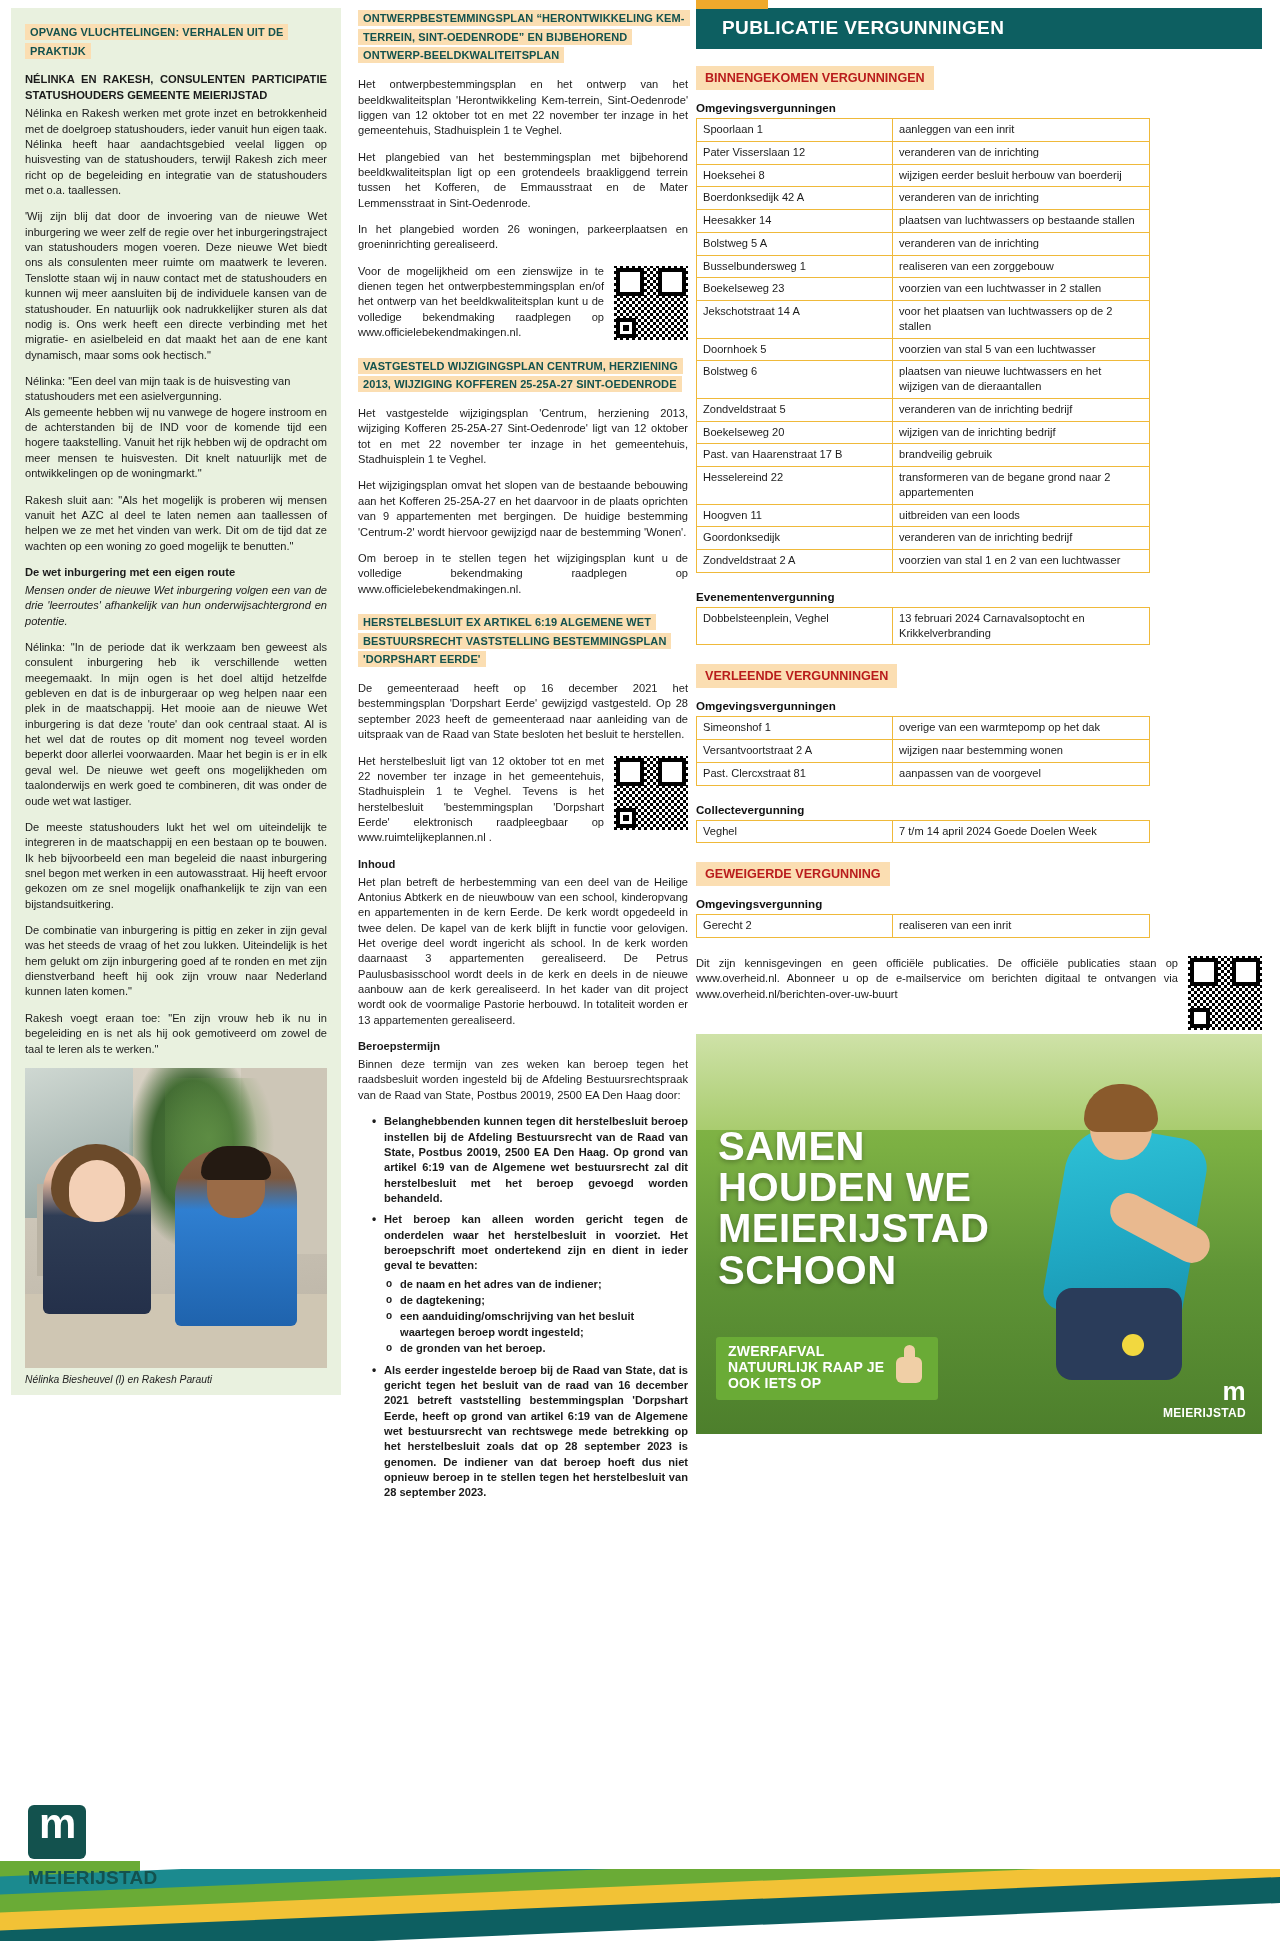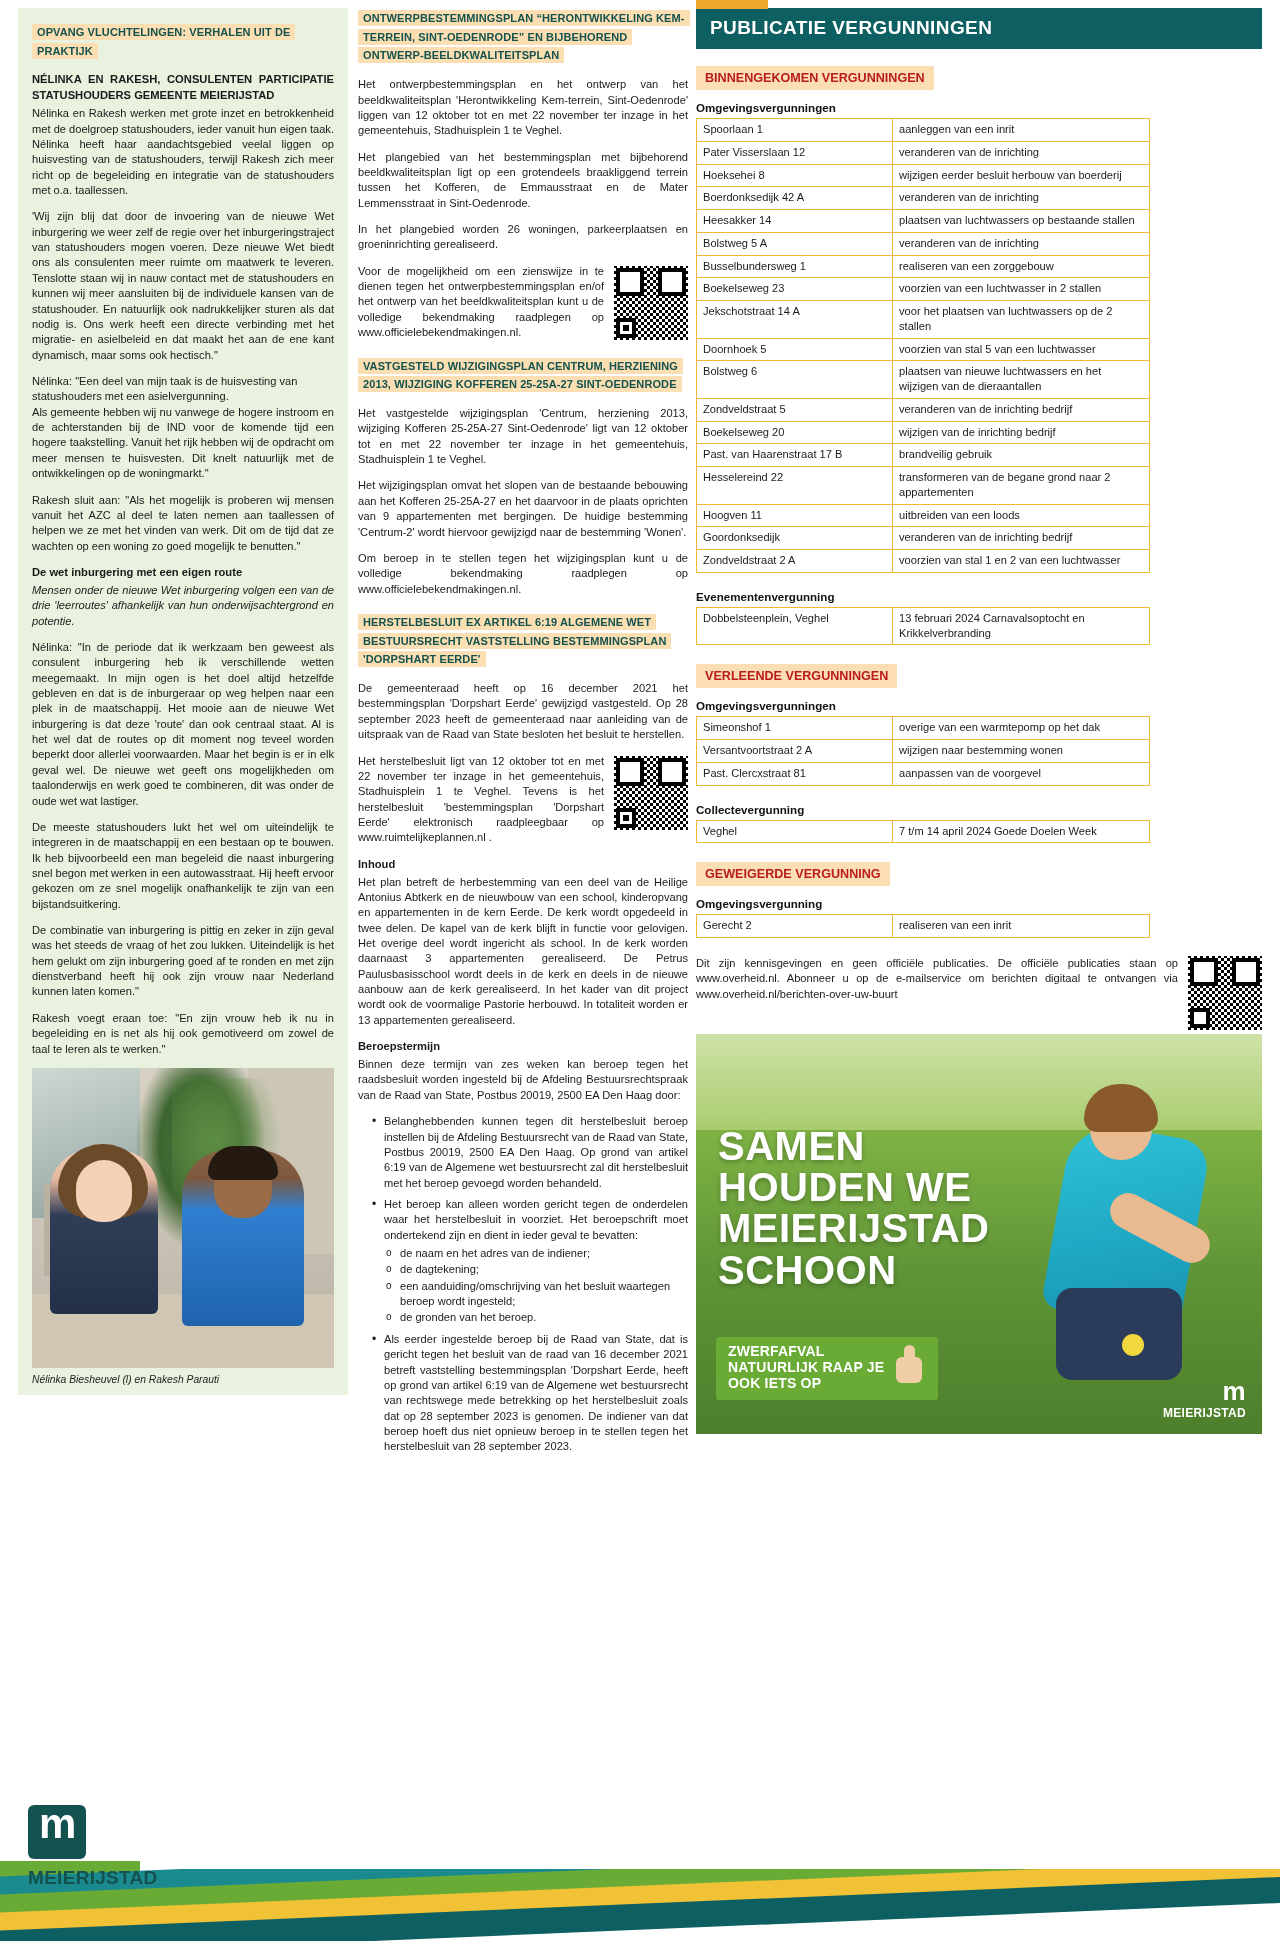--- a/index.html
+++ b/index.html
@@ -7,21 +7,21 @@
   body {
     width:1280px; height:1941px;
     font-family:"Liberation Sans", sans-serif;
     background:#ffffff;
     position:relative;
     overflow:hidden;
   }
   
   .page { position:absolute; inset:0; background:#fff; }
 
-  .col-left   { position:absolute; left:18px;  top:8px;  width:330px; }
+  .col-left   { position:absolute; left:11px;  top:8px;  width:330px; }
   .col-mid    { position:absolute; left:358px; top:8px;  width:330px; }
   .col-right  { position:absolute; left:696px; top:8px;  width:566px; }
 
   
   .greenpanel {
     background:#e9f1df;
     padding:14px 14px 10px 14px;
     width:330px;
   }
 
@@ -124,37 +124,37 @@
   .qr::before { left:2px; top:2px; }
   .qr::after  { right:2px; top:2px; }
   .qr i { left:2px; bottom:2px; }
   .qr i::after {
     content:""; position:absolute; left:3px; top:3px; width:6px; height:6px; background:#000;
   }
 
   ul.bul { margin:0 0 8px 0; padding:0 0 0 14px; list-style:none; }
   ul.bul > li {
     font-size:11.1px; line-height:1.385; color:#1b1b1b;
-    text-align:justify; margin-bottom:6px; position:relative; padding-left:12px;
+    text-align:justify; margin-bottom:6px; position:relative; padding-left:12px;font-weight:bold;
   }
   ul.bul > li::before {
     content:"•"; position:absolute; left:0; top:-1px; font-size:12px;
   }
   ul.sub { margin:3px 0 0 0; padding:0; list-style:none; }
   ul.sub > li {
     font-size:11.1px; line-height:1.385; position:relative; padding-left:16px; margin-bottom:1px;
     text-align:left;
   }
   ul.sub > li::before { content:"o"; position:absolute; left:2px; top:0; font-size:10px; }
 
   
   .pub-bar {
     background:#0d5f61; color:#fff; font-weight:bold;
     font-size:19px; letter-spacing:.4px;
-    padding:9px 14px 10px 14px; width:566px;
+    padding:9px 14px 10px 26px; width:566px;
     position:relative;
   }
   .pub-tab {
     position:absolute; left:0; top:-9px; width:72px; height:10px; background:#efa92c;
   }
   .sec-head {
     display:inline-block; background:#fbdeb2; color:#b91c1c;
     font-weight:bold; font-size:12.6px; padding:5px 9px; margin:17px 0 11px 0;
   }
   .grp {

